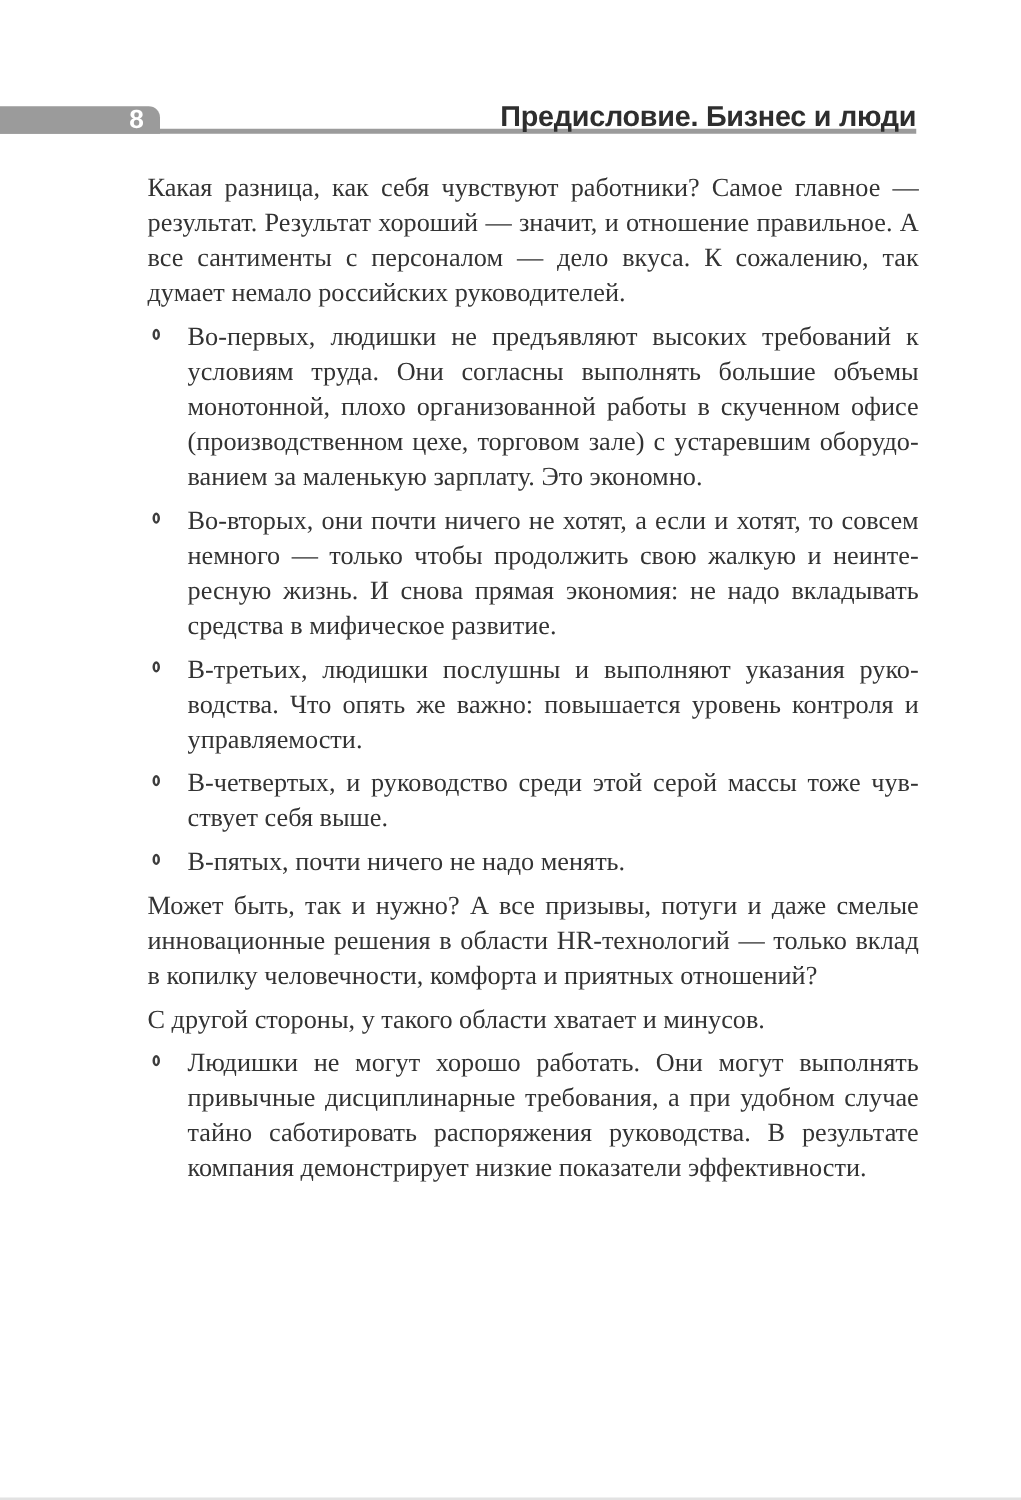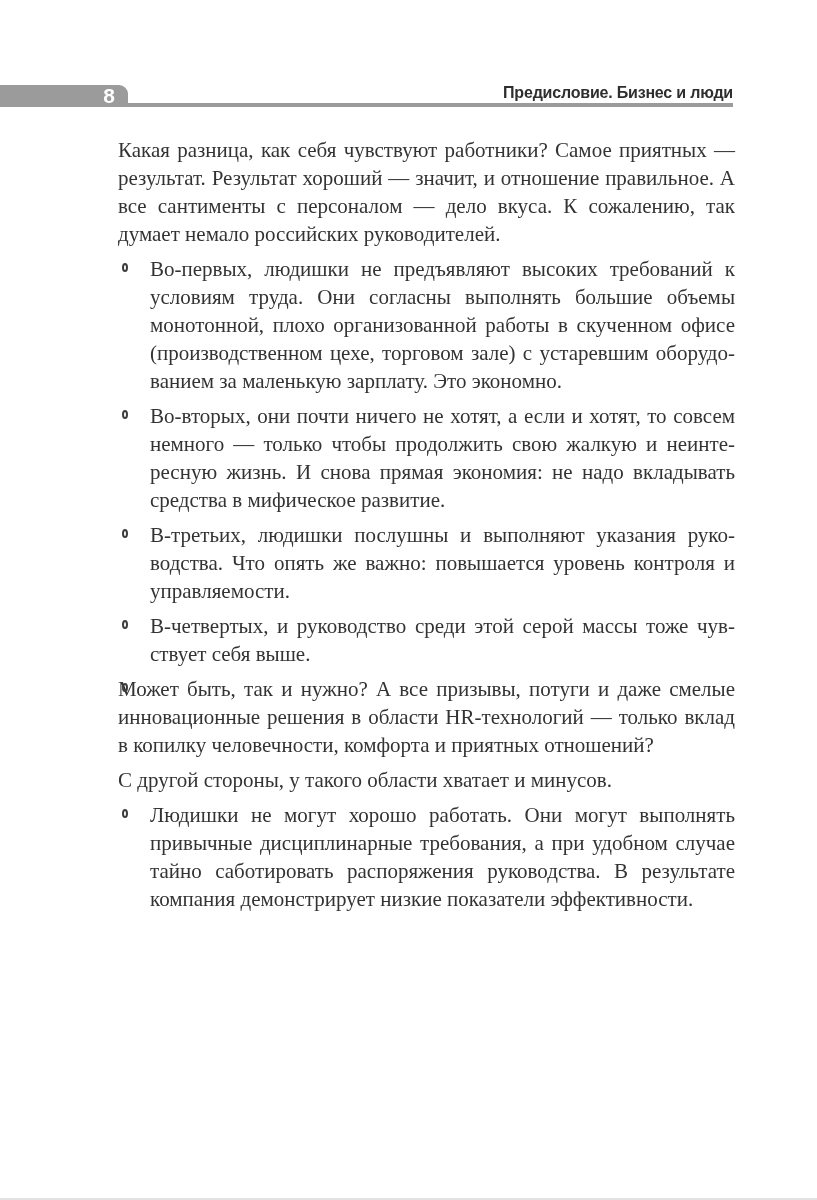--- a/index.html
+++ b/index.html
@@ -48,21 +48,21 @@
     color: var(--page_number_color, #fff);
   }
   .running-head {
     position: absolute;
     left: 0;
     top: 83px;
     width: 733px;
     text-align: right;
     font-family: "Liberation Sans", "DejaVu Sans", sans-serif;
     font-weight: bold;
-    font-size: 16px;
+    font-size: 23px;
     line-height: 20px;
     letter-spacing: -0.2px;
     color: var(--header_text, #2e2e2e);
   }
   
   .content {
     position: absolute;
     left: 118px;
     top: 136px;
     width: 617px;
@@ -106,21 +106,21 @@
   <div class="header-rule"></div>
 
   <div class="page-number-tab">
     <span class="page-number">8</span>
   </div>
 
   <div class="running-head">Предисловие. Бизнес и люди</div>
 
   <main class="content">
 
-    <p>Какая разница, как себя чувствуют работники? Самое приятных — результат. Результат хороший — значит, и отношение правильное. А все сантименты с персоналом — дело вкуса. К сожалению, так думает немало российских руководителей.</p>
+    <p>Какая разница, как себя чувствуют работники? Самое главное — результат. Результат хороший — значит, и отношение правильное. А все сантименты с персоналом — дело вкуса. К сожалению, так думает немало российских руководителей.</p>
 
 
     <ul>
       <li>
         <span class="bullet"></span>
         <span>Во-первых, людишки не предъявляют высоких требований к условиям труда. Они согласны выполнять большие объемы монотонной, плохо организованной работы в скученном офисе (производственном цехе, торговом зале) с устаревшим оборудо­ванием за маленькую зарплату. Это экономно.</span>
       </li>
       <li>
         <span class="bullet"></span>
         <span>Во-вторых, они почти ничего не хотят, а если и хотят, то совсем немного — только чтобы продолжить свою жалкую и неинте­ресную жизнь. И снова прямая экономия: не надо вкладывать средства в мифическое развитие.</span>
@@ -128,20 +128,21 @@
       <li>
         <span class="bullet"></span>
         <span>В-третьих, людишки послушны и выполняют указания руко­водства. Что опять же важно: повышается уровень контроля и управляемости.</span>
       </li>
       <li>
         <span class="bullet"></span>
         <span>В-четвертых, и руководство среди этой серой массы тоже чув­ствует себя выше.</span>
       </li>
       <li>
         <span class="bullet"></span>
+        <span>В-пятых, почти ничего не надо менять.</span>
       </li>
     </ul>
 
 
     <p>Может быть, так и нужно? А все призывы, потуги и даже смелые инновационные решения в области HR-технологий — только вклад в копилку человечности, комфорта и приятных отношений?</p>
 
     <p>С другой стороны, у такого области хватает и минусов.</p>
 
     <ul>
       <li>

